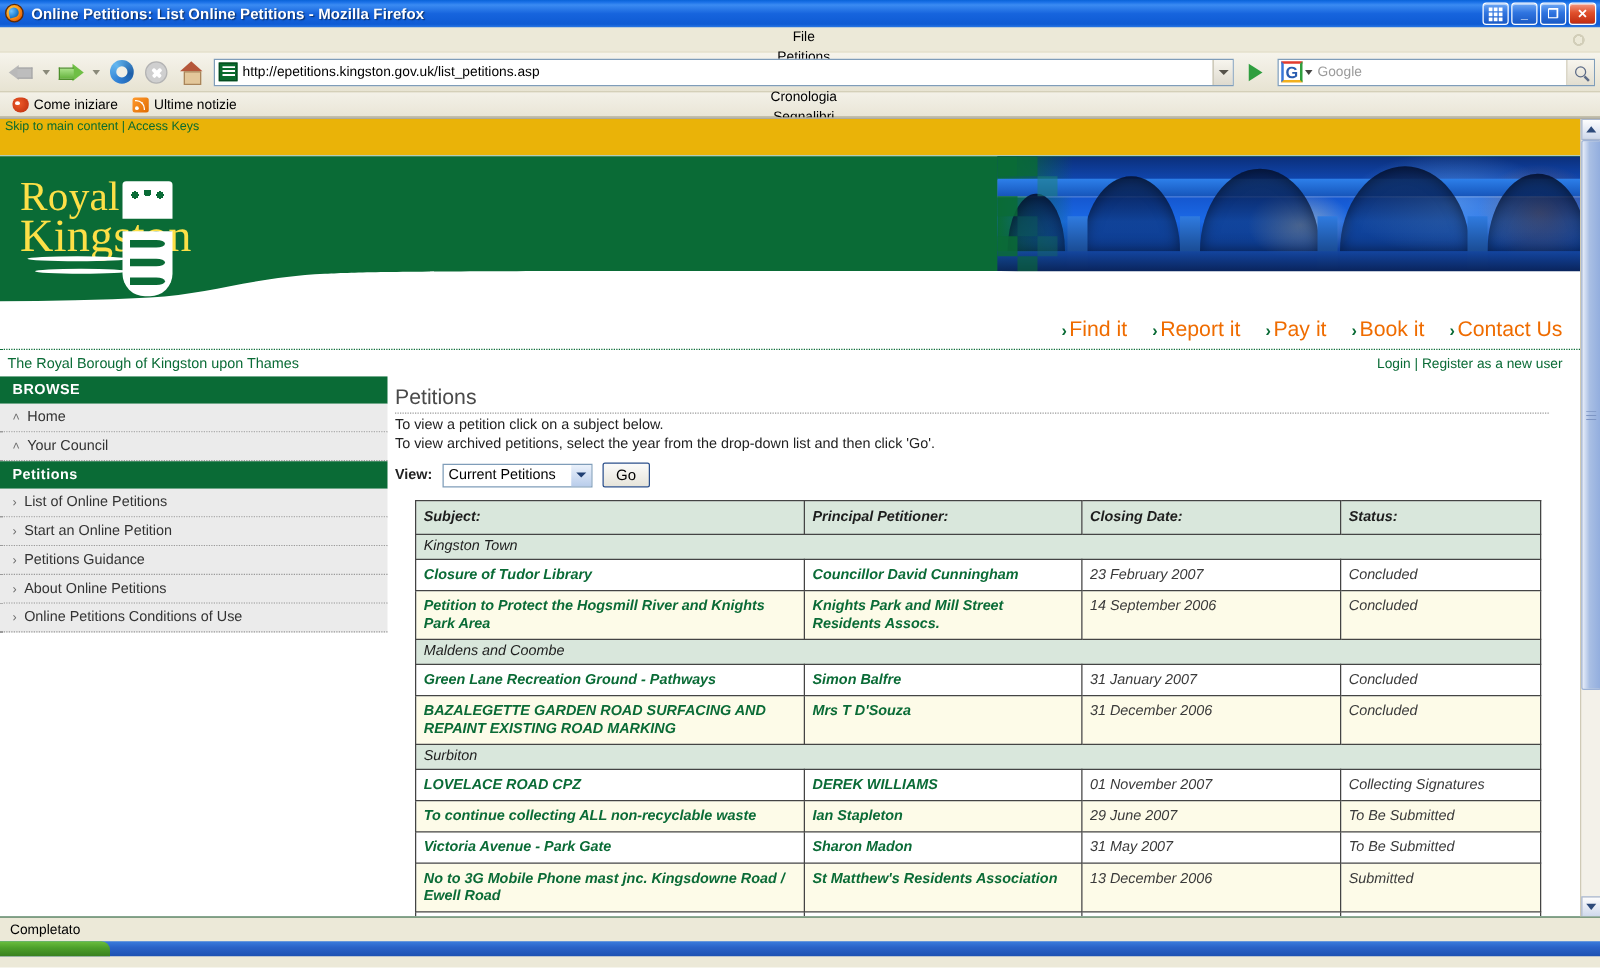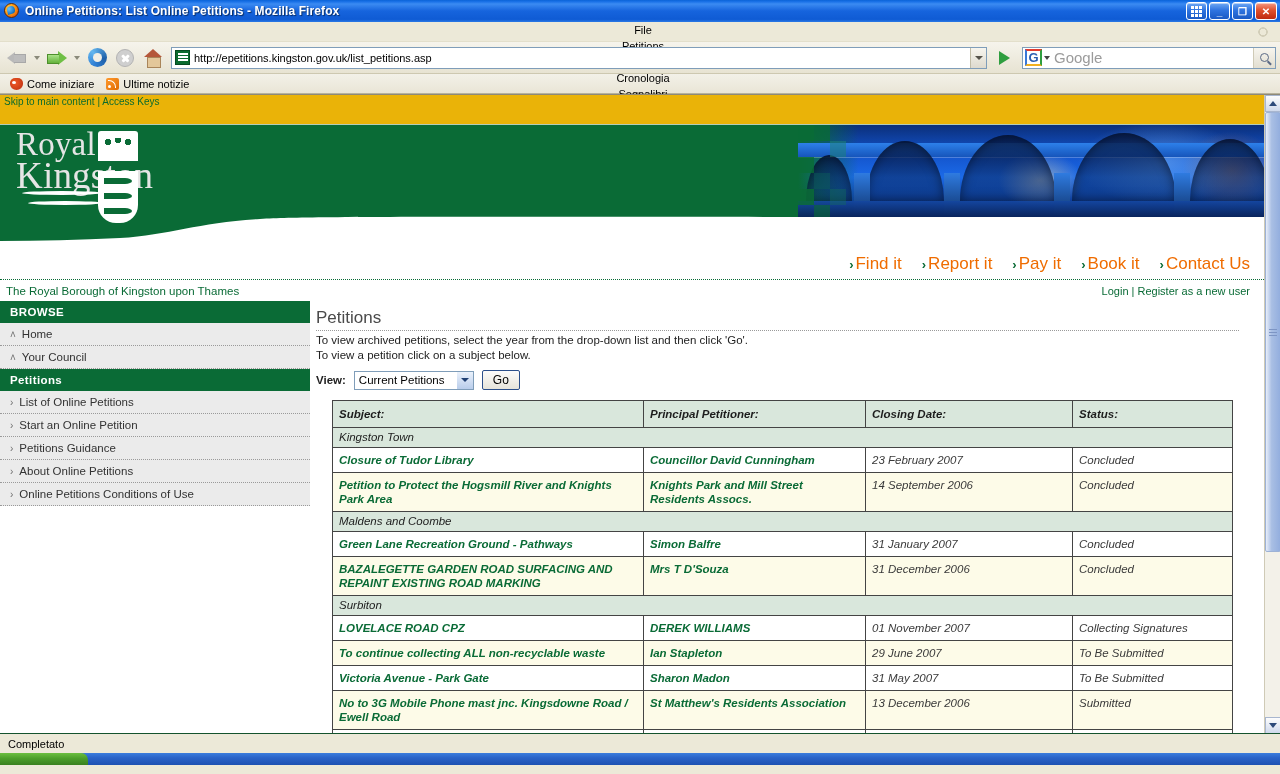--- a/index.html
+++ b/index.html
@@ -139,21 +139,21 @@
     width:254px;height:22px;margin-left:4px;background:#fff;border:1px solid #7f9db9;
     display:flex;align-items:center;
   }
   .gicon{
     width:17px;height:17px;margin:0 2px 0 2px;font-size:13px;font-weight:bold;color:#2a5db0;
     display:flex;align-items:center;justify-content:center;
     border-top:2px solid #e23b2e;border-left:2px solid #3a78d8;border-bottom:2px solid #f2b01e;border-right:2px solid #2f9e3f;
     background:#fff; line-height:1;
   }
   .search-caret{width:0;height:0;border-left:3.5px solid transparent;border-right:3.5px solid transparent;border-top:4px solid #444; margin-right:4px;}
-  .search-ph{ font-size:15px;color:#9b9b9b; flex:1 1 auto;}
+  .search-ph{ font-size:11px;color:#9b9b9b; flex:1 1 auto;}
   .mag{
     width:22px;height:20px;display:flex;align-items:center;justify-content:center;
     background:linear-gradient(to bottom,#f7f5ee,#e2ded0);border-left:1px solid #cfcab6;
   }
   .mag-g{ width:9px;height:9px;border:1.6px solid #5b6a86;border-radius:50%;position:relative;}
   .mag-g:after{content:"";position:absolute;right:-4px;bottom:-3px;width:5px;height:1.6px;background:#5b6a86;transform:rotate(45deg);}
 
   
   .bmbar{
     height:20px;background:linear-gradient(to bottom,#f3f1e8,#e9e5d6);
@@ -216,21 +216,21 @@
     box-shadow:0 1px 0 rgba(255,255,255,.25);
   }
   .bridge .water{
     position:absolute; left:0; right:0; bottom:0; height:24px;
     background:linear-gradient(to bottom, rgba(20,70,160,.9), rgba(5,20,60,.95));
   }
   .mosaic{ position:absolute; left:0; top:0; width:64px; height:100px;}
   .mosaic i{ position:absolute; width:16px;height:16px; }
 
   .logo{
-    position:absolute; left:16px; top:4px; width:370px; height:100px; color:#e5e5e5;
+    position:absolute; left:16px; top:18px; width:370px; height:100px; color:#fde047;
   }
   .logo .l1{ font-family:"Liberation Serif", serif; font-size:33px; line-height:30px; letter-spacing:.2px;}
   .logo .l2{ font-family:"Liberation Serif", serif; font-size:37px; line-height:34px; letter-spacing:.2px;}
   .crown{
     position:absolute; left:82px; top:2px; width:40px; height:30px; background:#fff;
     border-radius:3px 3px 0 0;
   }
   .crown:after{
     content:""; position:absolute; left:6px; top:7px; width:28px; height:15px;
     background:
@@ -576,22 +576,22 @@
         </div>
         <div class="sb-item">
           <span class="car">›</span>
           <span>Online Petitions Conditions of Use</span>
         </div>
       </div>
 
       <div class="main">
         <h1 class="h1">Petitions</h1>
         <div class="intro">
+          <div>To view a petition click on a subject below.</div>
           <div>To view archived petitions, select the year from the drop-down list and then click 'Go'.</div>
-          <div>To view a petition click on a subject below.</div>
         </div>
 
         <div class="viewrow">
           <span class="lbl">View:</span>
           <span class="sel">
             <span>Current Petitions</span>
             <span class="arrowbox">
                 <i></i>
               </span>
           </span>

